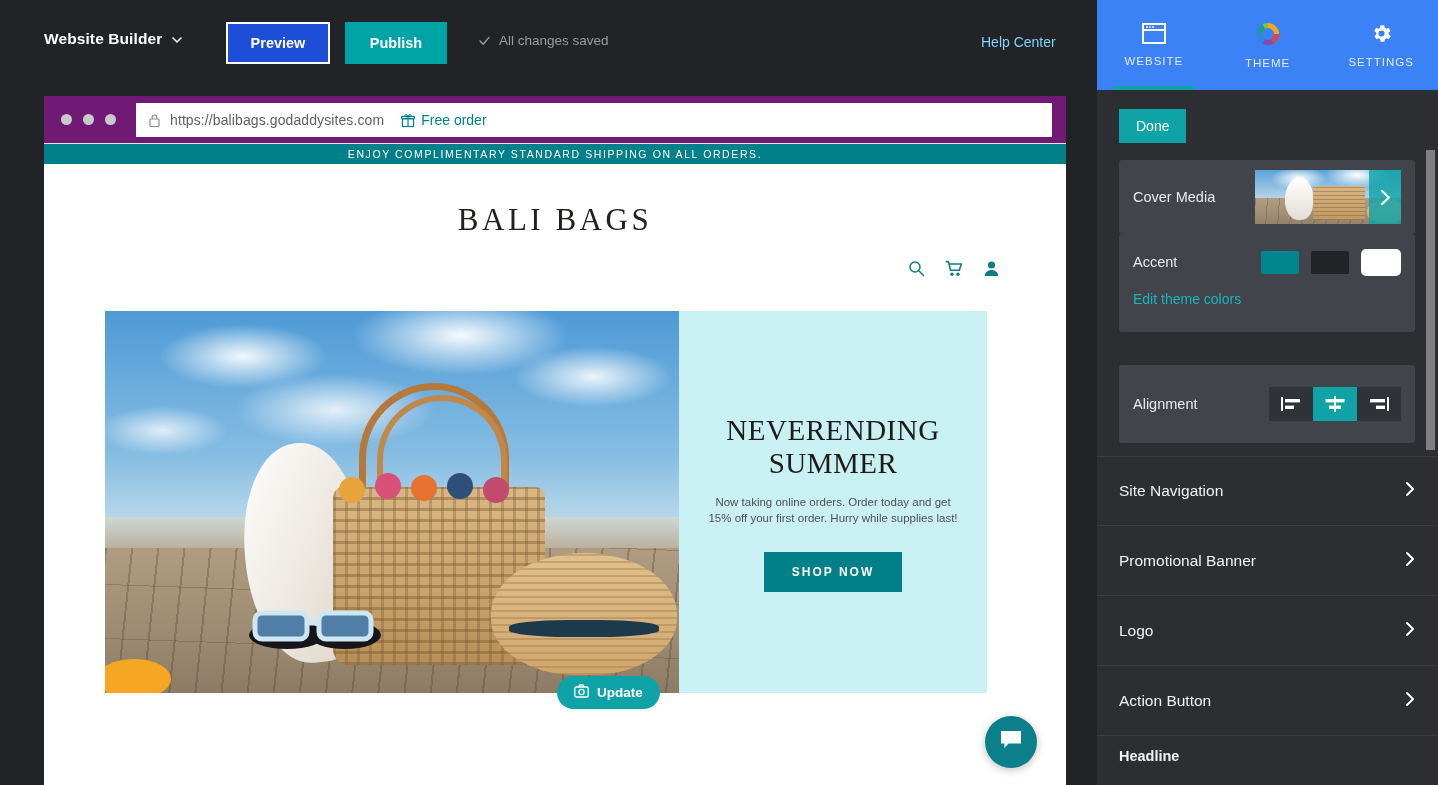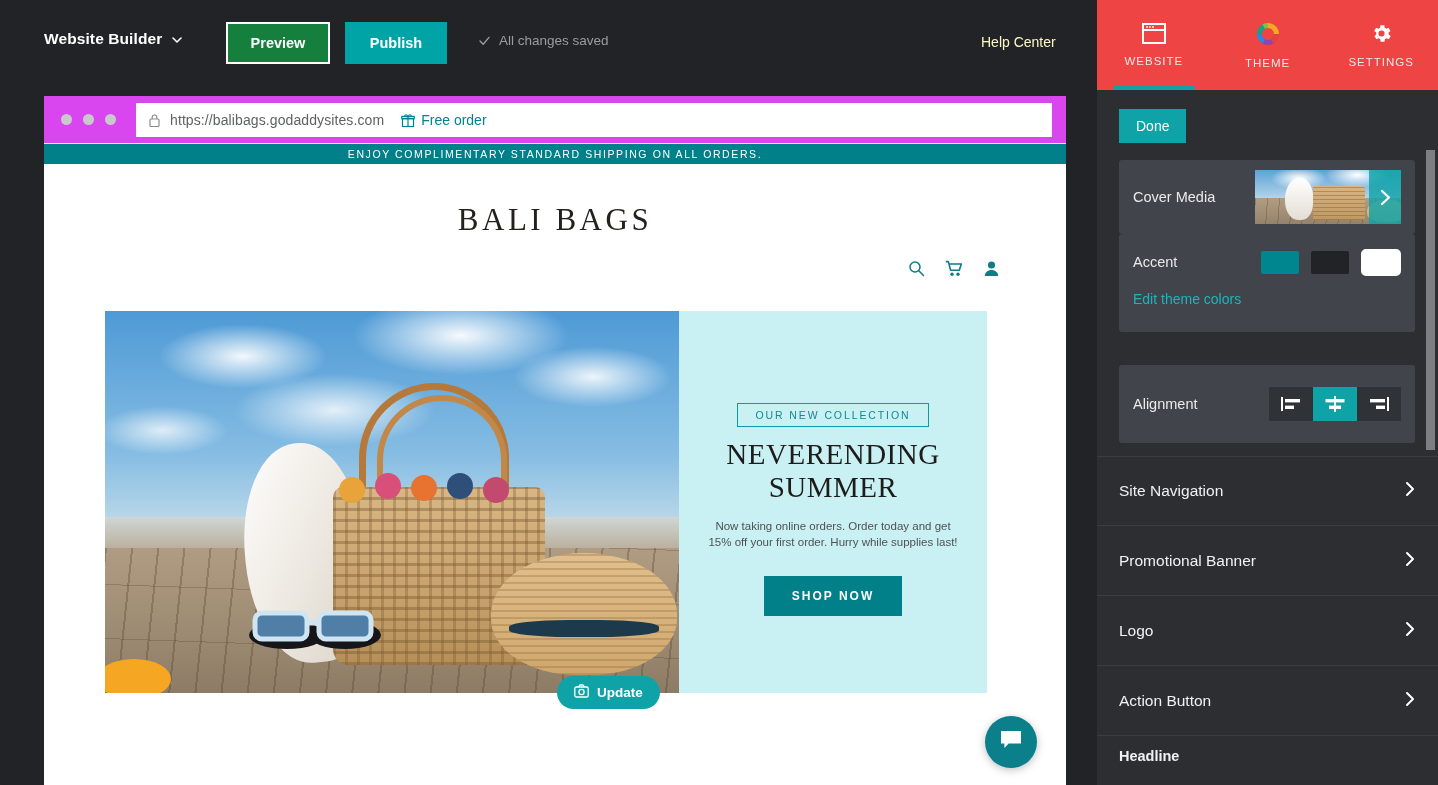--- a/index.html
+++ b/index.html
@@ -11,35 +11,35 @@
   }
   .app { position: relative; width: 1438px; height: 785px; background: #222326; border-radius: 7px; }
 
   
   .topbar { position: absolute; left: 0; top: 0; width: 1097px; height: 85px; background: #222326; }
   .brand { position: absolute; left: 44px; top: 30px; display: flex; align-items: center; gap: 9px;
            color: #ffffff; font-size: 15.5px; font-weight: bold; letter-spacing: .1px; cursor: pointer; }
   .caret-dn { width: 12px; height: 12px; display: inline-block; position: relative; top: 1px; }
   .caret-dn svg { display: block; }
   .btn-preview { position: absolute; left: 226px; top: 22px; width: 104px; height: 42px;
-                 border: 2px solid #ffffff; background: #15803d; color: #ffffff;
+                 border: 2px solid #ffffff; background: #1d4ed8; color: #ffffff;
                  font-size: 14.5px; font-weight: bold; display: flex; align-items: center;
                  justify-content: center; cursor: pointer; }
   .btn-publish { position: absolute; left: 345px; top: 22px; width: 102px; height: 42px;
                  background: #00a4a6; color: #ffffff; font-size: 14.5px; font-weight: bold;
                  display: flex; align-items: center; justify-content: center; cursor: pointer; border: 0; }
   .saved { position: absolute; left: 478px; top: 33px; display: flex; align-items: center; gap: 8px;
            color: #9a9c9f; font-size: 13.5px; }
   .saved .tick { width: 13px; height: 13px; }
-  .help { position: absolute; left: 981px; top: 34px; color: #fef9c3; font-size: 14px; cursor: pointer; }
+  .help { position: absolute; left: 981px; top: 34px; color: #7dd3fc; font-size: 14px; cursor: pointer; }
 
   
   .preview-wrap { position: absolute; left: 44px; top: 96px; width: 1022px; height: 689px;
                   background: #ffffff; overflow: hidden; }
-  .chrome { position: relative; height: 48px; background: #d946ef; border-bottom: 1px solid #e6e7e8; }
+  .chrome { position: relative; height: 48px; background: #701a75; border-bottom: 1px solid #e6e7e8; }
   .dots { position: absolute; left: 17px; top: 18px; display: flex; gap: 11px; }
   .dots span { width: 11px; height: 11px; border-radius: 50%; background: #c7c9cb; display: block; }
   .urlbar { position: absolute; left: 92px; top: 7px; right: 14px; height: 34px; background: #ffffff;
             display: flex; align-items: center; padding: 0 12px; gap: 9px; }
   .lock { width: 13px; height: 15px; flex: none; }
   .url { color: #5f6163; font-size: 14px; letter-spacing: .1px; white-space: nowrap; }
   .freedom { display: flex; align-items: center; gap: 6px; color: #00838f; font-size: 14px;
              margin-left: 8px; cursor: pointer; white-space: nowrap; }
   .gift { width: 14px; height: 15px; flex: none; }
 
@@ -110,21 +110,21 @@
 
   .update-btn { position: absolute; left: 557px; top: 676px; background: #0fa3a8; color: #ffffff;
                 border-radius: 20px; height: 33px; padding: 0 17px; display: flex; align-items: center;
                 gap: 8px; font-size: 13.5px; font-weight: bold; cursor: pointer; z-index: 6; }
   .chatbtn { position: absolute; left: 985px; top: 716px; width: 52px; height: 52px; border-radius: 50%;
              background: #0b7f8a; display: flex; align-items: center; justify-content: center;
              cursor: pointer; box-shadow: 0 2px 8px rgba(0,0,0,.25); z-index: 7; }
 
   
   .panel { position: absolute; left: 1097px; top: 0; width: 341px; height: 785px; background: #2c2e31; }
-  .tabs { display: flex; height: 90px; background: #ef4444; justify-content: space-between; }
+  .tabs { display: flex; height: 90px; background: #3b82f6; justify-content: space-between; }
   .tab { flex: 1; display: flex; flex-direction: column; align-items: center; justify-content: center;
          gap: 9px; color: #e8e9ea; font-size: 11.5px; letter-spacing: 1px; cursor: pointer;
          position: relative; height: 90px; }
   .tab.active::after { content: ""; position: absolute; left: 50%; transform: translateX(-50%);
                        bottom: 0; width: 81px; height: 4px; background: #0fa3a8; }
   .panel-body { position: absolute; left: 0; top: 90px; width: 341px; height: 695px; background: #2c2e31; }
   .done { position: absolute; left: 22px; top: 19px; background: #0fa3a8; color: #ffffff;
           font-size: 14px; padding: 9px 17px; cursor: pointer; border: 0; }
   .card { position: absolute; left: 22px; width: 296px; background: #41444b; border-radius: 3px; }
   .card-label { color: #e9eaeb; font-size: 14.5px; }
@@ -284,21 +284,20 @@
             <ellipse cx="98" cy="32" rx="36" ry="14" fill="#16161a"></ellipse>
             <rect x="8" y="10" width="52" height="26" rx="7" fill="#4f7ea6" stroke="#cfe6f2" stroke-width="5"></rect>
             <rect x="72" y="10" width="52" height="26" rx="7" fill="#4f7ea6" stroke="#cfe6f2" stroke-width="5"></rect>
             <path d="M60 20h12" stroke="#cfe6f2" stroke-width="5"></path>
           </svg>
         </div>
         <div class="orange"></div>
       </div>
 
       <div class="hero-copy">
-        <span class="eyebrow">OUR NEW COLLECTION</span>
         <div class="hero-h1">
           <div>NEVERENDING</div>
           <div>SUMMER</div>
         </div>
         <div class="hero-sub">
           <div>Now taking online orders. Order today and get</div>
           <div>15% off your first order. Hurry while supplies last!</div>
         </div>
         <span class="shop-now">SHOP NOW</span>
       </div>

